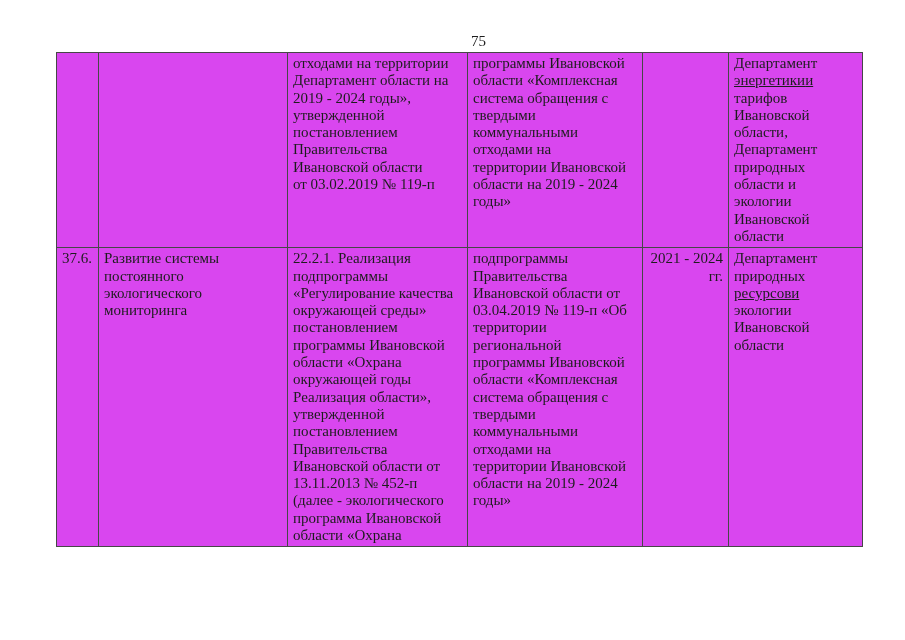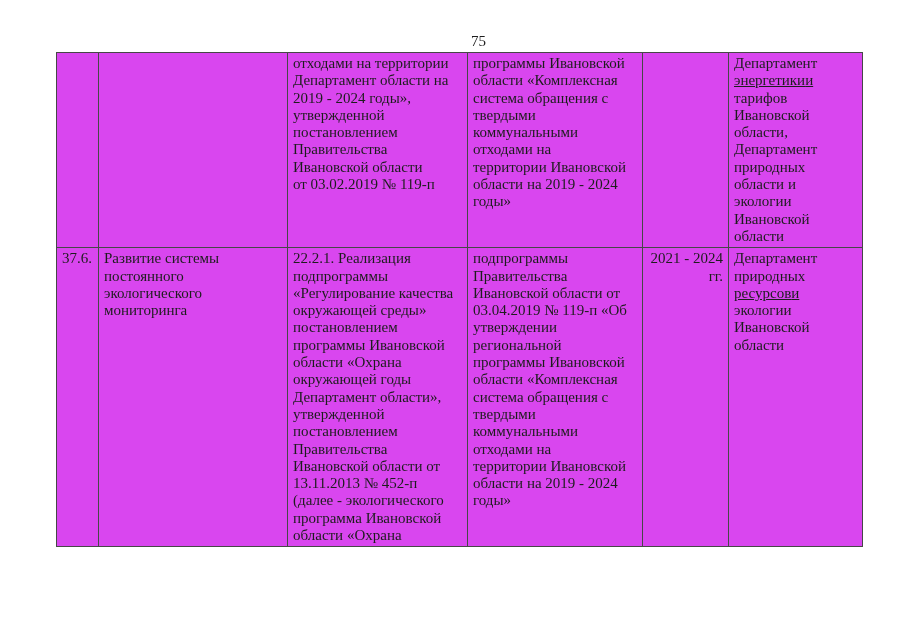--- a/index.html
+++ b/index.html
@@ -100,36 +100,36 @@
         </td>
       <td class="cell-activity">
           <div class="tline">22.2.1. Реализация</div>
           <div class="tline">подпрограммы</div>
           <div class="tline">«Регулирование качества</div>
           <div class="tline">окружающей среды»</div>
           <div class="tline">постановлением</div>
           <div class="tline">программы Ивановской</div>
           <div class="tline">области «Охрана</div>
           <div class="tline">окружающей годы</div>
-          <div class="tline">Департамент области»,</div>
+          <div class="tline">Реализация области»,</div>
           <div class="tline">утвержденной</div>
           <div class="tline">постановлением</div>
           <div class="tline">Правительства</div>
           <div class="tline">Ивановской области от</div>
           <div class="tline">13.11.2013 № 452-п</div>
           <div class="tline">(далее - экологического</div>
           <div class="tline">программа Ивановской</div>
           <div class="tline">области «Охрана</div>
         </td>
       <td class="cell-document">
           <div class="tline">подпрограммы</div>
           <div class="tline">Правительства</div>
           <div class="tline">Ивановской области от</div>
           <div class="tline">03.04.2019 № 119-п «Об</div>
-          <div class="tline">утверждении</div>
+          <div class="tline">территории</div>
           <div class="tline">региональной</div>
           <div class="tline">программы Ивановской</div>
           <div class="tline">области «Комплексная</div>
           <div class="tline">система обращения с</div>
           <div class="tline">твердыми</div>
           <div class="tline">коммунальными</div>
           <div class="tline">отходами на</div>
           <div class="tline">территории Ивановской</div>
           <div class="tline">области на 2019 - 2024</div>
           <div class="tline">годы»</div>

